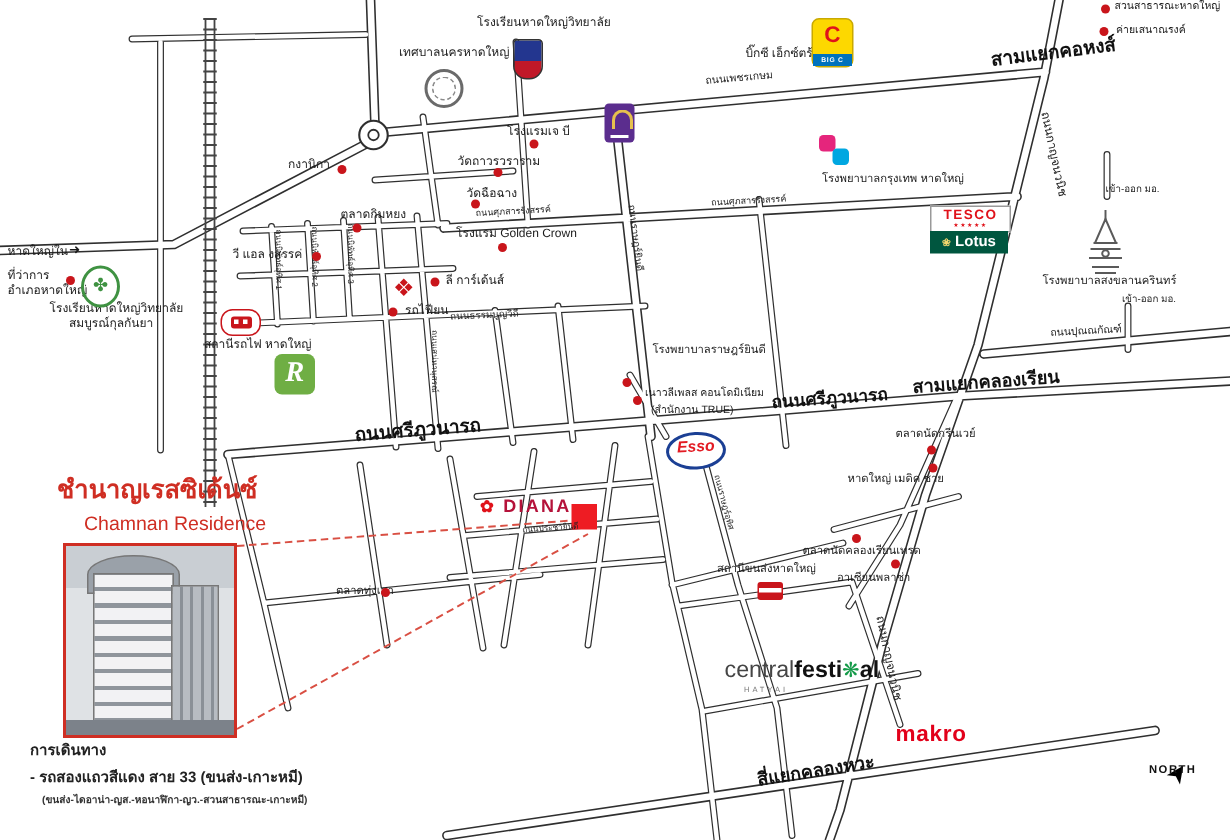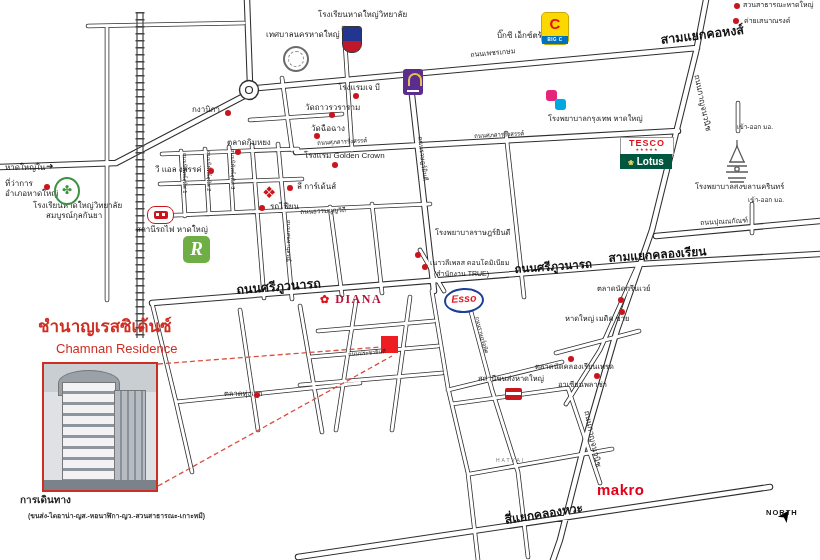--- a/index.html
+++ b/index.html
@@ -59,22 +59,22 @@
   .ornate{font-size:16px;color:var(--dot-red);line-height:1;}
   .esso{width:36px;height:21px;background:#fff;border:2.5px solid var(--esso-blue);border-radius:50%;
         color:var(--esso-red);font-weight:bold;font-style:italic;font-size:10.5px;text-align:center;
         line-height:16px;transform:rotate(-3deg);}
   .tescobox{width:52px;height:16px;background:#fff;border:1px solid #999;text-align:center;}
   .tescobox .t{color:var(--tesco-red);font-weight:bold;font-size:9px;letter-spacing:1px;line-height:10px;}
   .tescobox .stars{color:var(--tesco-red);font-size:4px;line-height:4px;letter-spacing:1px;}
   .lotusbox{width:52px;height:15px;background:var(--lotus-green);color:#fff;text-align:center;
         font-size:10px;font-weight:bold;line-height:15px;}
   .lotusbox .fl{color:#f5d76e;font-size:7px;}
-  .diana{color:var(--diana-red);font-family:Liberation Serif, serif;font-weight:bold;
-        font-size:12px;letter-spacing:1.5px;}
+  .diana{color:var(--diana-red);font-family:Liberation Sans, sans-serif;font-weight:bold;
+        font-size:12px;letter-spacing:1.5px;margin-top:38px;}
   .diana .fl{color:var(--tesco-red);font-size:11px;}
   .makro{color:var(--makro-red);font-weight:bold;font-size:15px;letter-spacing:.5px;}
   .central{color:#111;font-size:15.5px;}
   .central .c1{font-weight:400;color:#454545;}
   .central .c2,.central .c3{font-weight:bold;}
   .central .tree{color:var(--central-green);font-size:14px;}
   .central-sub{font-size:5px;letter-spacing:2px;color:#777;}
   .north-arrow{font-size:17px;color:#000;transform:rotate(-55deg);}
   .north{font-size:7.5px;font-weight:bold;letter-spacing:1px;color:#111;}
   .marker{position:absolute;left:381px;top:336px;width:17px;height:17px;background:var(--marker-red);}
@@ -221,33 +221,37 @@
   </div>
   <div class="icon lotusbox" style="left:620px;top:154px">
     <span class="fl">❀</span>
     <span>Lotus</span>
   </div>
   <div class="icon diana" style="left:320px;top:292px">
     <span class="fl">✿</span>
     <span>DIANA</span>
   </div>
   <div class="icon makro" style="left:597px;top:481px">makro</div>
+  <div class="icon central" style="left:483px;top:438px">
+    <span class="c1">central</span><span class="c2">festi</span><span class="tree">❋</span><span class="c3">al</span>
+  </div>
   <div class="icon central-sub" style="left:496px;top:457px">HATYAI</div>
 
   <svg class="icon" style="left:720px;top:138px" width="34" height="48">
     <g stroke="#5a5a5a" fill="none" stroke-width="1.3">
       <line x1="17" y1="2" x2="17" y2="10"></line>
       <path d="M10,24 L17,8 L24,24"></path>
       <path d="M7,28 L27,28 M9,24 L25,24"></path>
       <path d="M6,34 L28,34 M8,40 L26,40 M10,44 L24,44"></path>
       <circle cx="17" cy="31" r="2.2"></circle>
     </g>
   </svg>
 
   <div class="icon north-arrow" style="left:778px;top:505px">➤</div>
   <div class="icon north" style="left:766px;top:508px">NORTH</div>
 
   <div class="dirs">
     <div class="h">การเดินทาง</div>
+    <div class="l">- รถสองแถวสีแดง สาย 33 (ขนส่ง-เกาะหมี)</div>
     <div class="s">(ขนส่ง-ไดอาน่า-ญส.-หอนาฬิกา-ญว.-สวนสาธารณะ-เกาะหมี)</div>
   </div>
 
 </div>
 
 </body></html>

